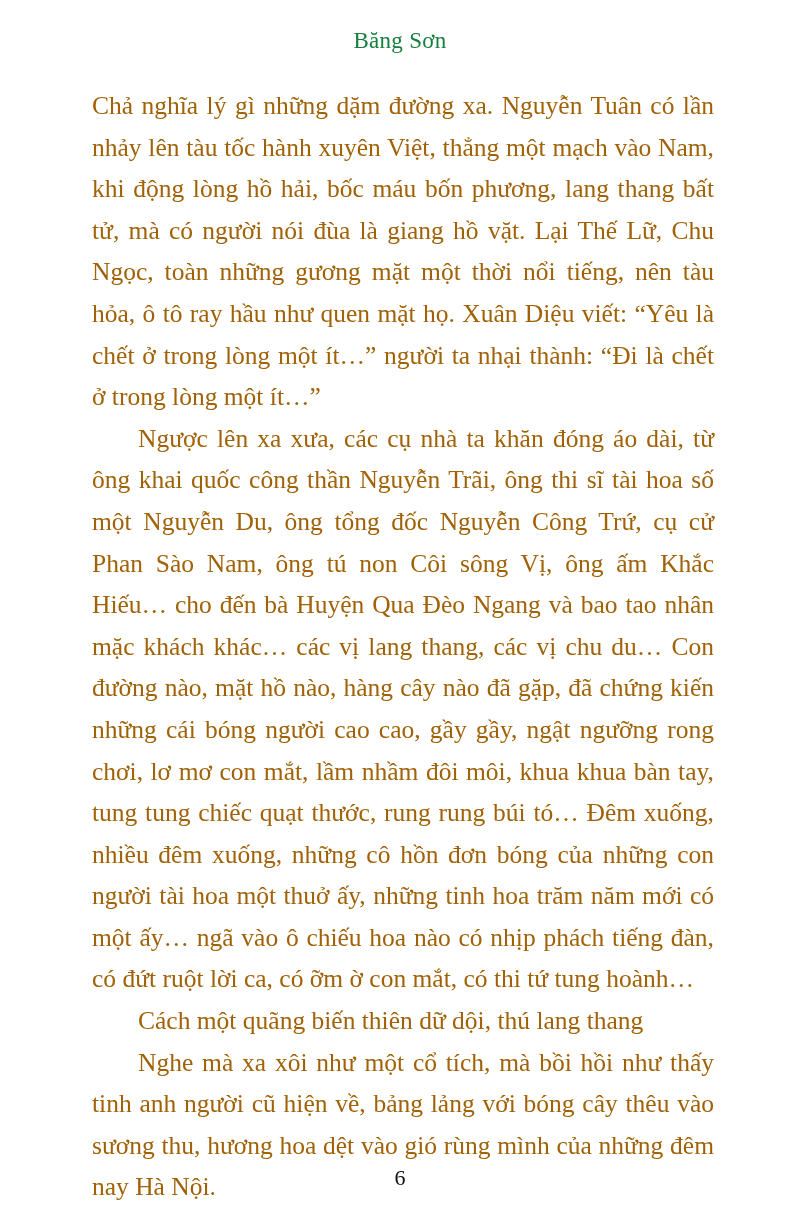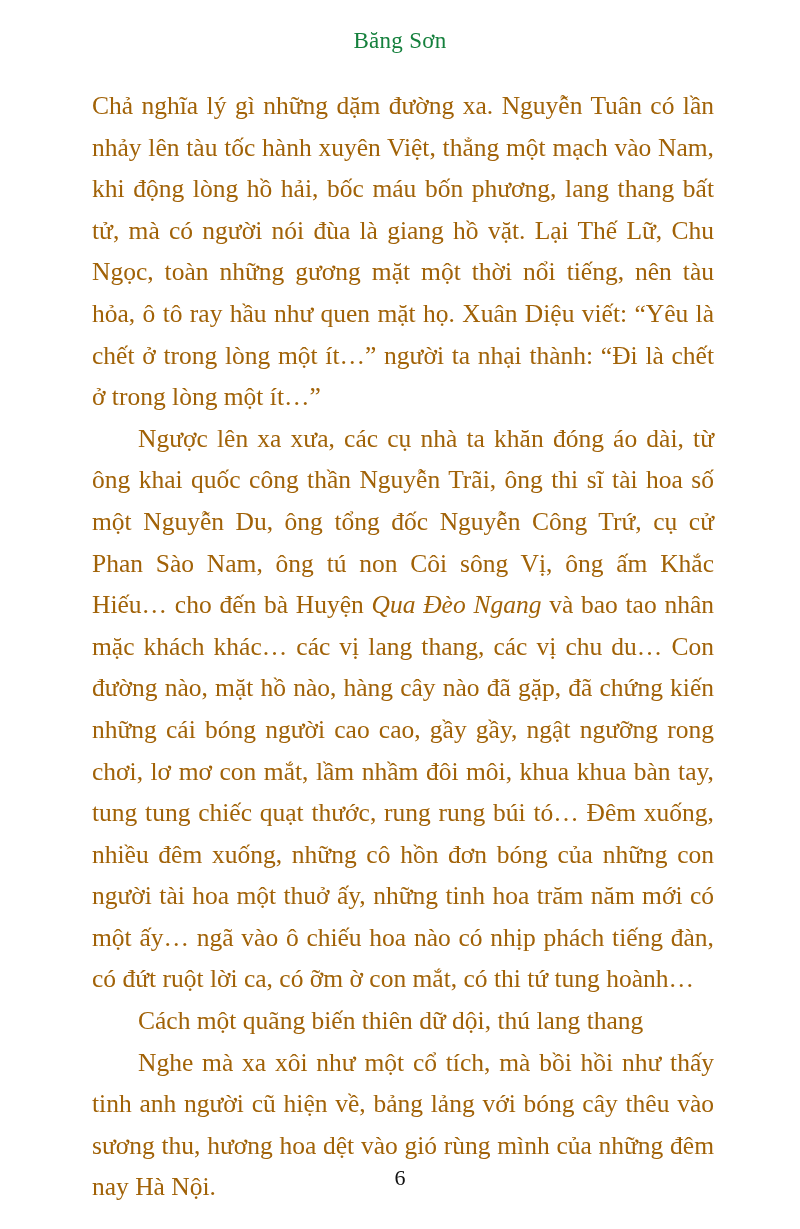--- a/index.html
+++ b/index.html
@@ -51,21 +51,20 @@
     margin: 0;
     text-indent: 46px;
   }
   .body-text p.no-indent {
     text-indent: 0;
   }
   .body-text p + p {
     margin-top: 0;
   }
   .ital {
-    font-style: italic;
   }
   .folio {
     position: absolute;
     bottom: 38px;
     left: 0;
     width: 800px;
     text-align: center;
     font-size: 22px;
     color: #111111;
   }

